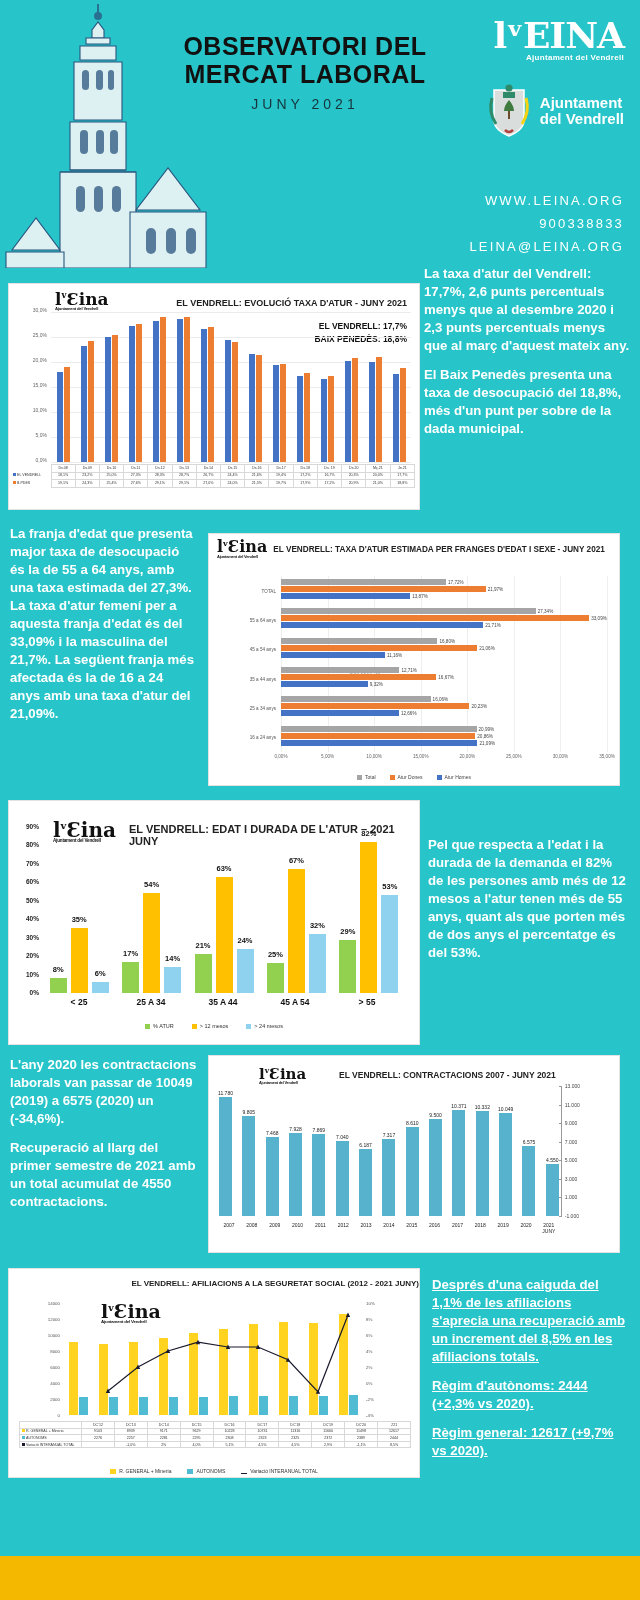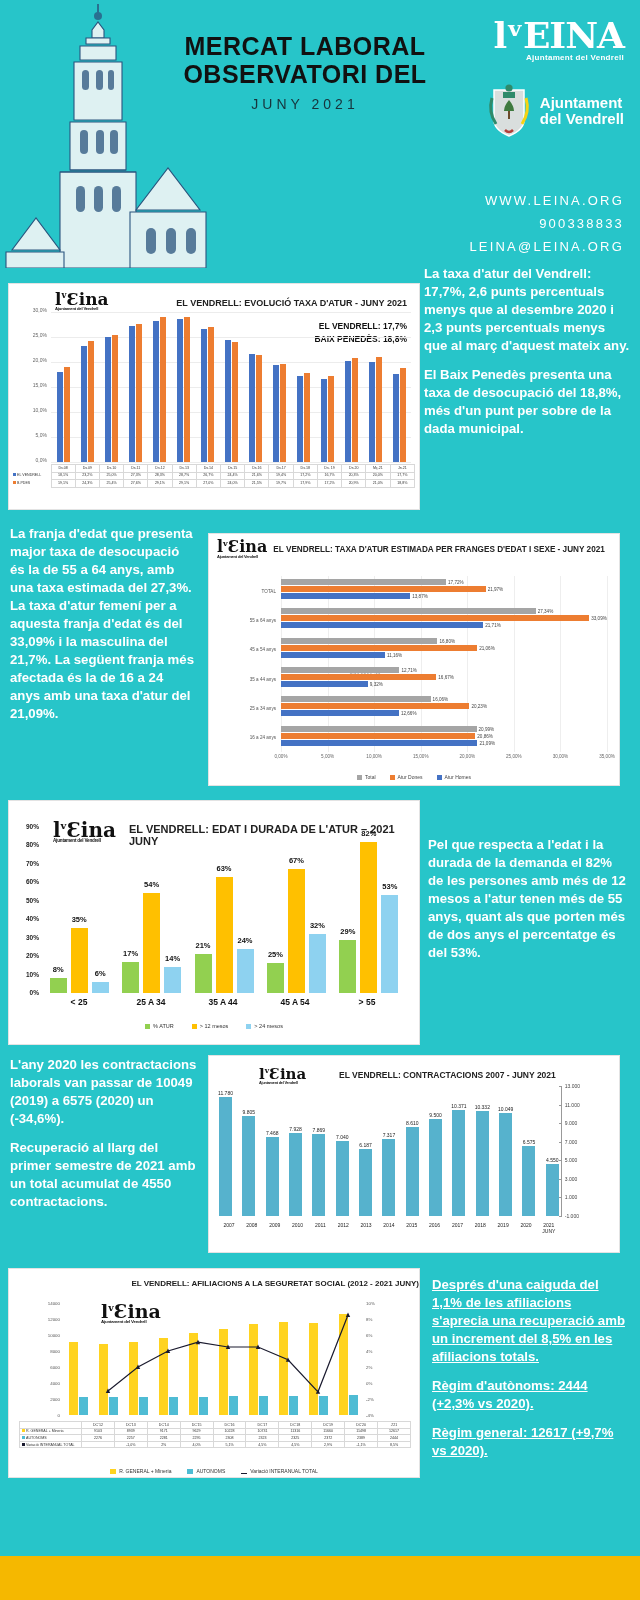--- a/index.html
+++ b/index.html
@@ -159,22 +159,22 @@
         <circle cx="98" cy="16" r="4"></circle>
         <rect x="97" y="4" width="2" height="12"></rect>
       </g>
       <g fill="none" stroke="#2b4f7a" stroke-width="1">
         <path d="M70 170 L126 170"></path>
           <path d="M60 172 L136 172"></path>
       </g>
     </svg>
 
     <div class="title-block">
+      <div class="title-line">OBSERVATORI DEL</div>
       <div class="title-line">MERCAT LABORAL</div>
-      <div class="title-line">OBSERVATORI DEL</div>
       <div class="subtitle">JUNY 2021</div>
     </div>
 
     <div class="brand">
       <div class="brand-leina">lᵛEINA</div>
       <div class="brand-sub">Ajuntament del Vendrell</div>
     </div>
 
     <div class="ajunt">
       <svg class="shield" viewBox="0 0 46 54">

